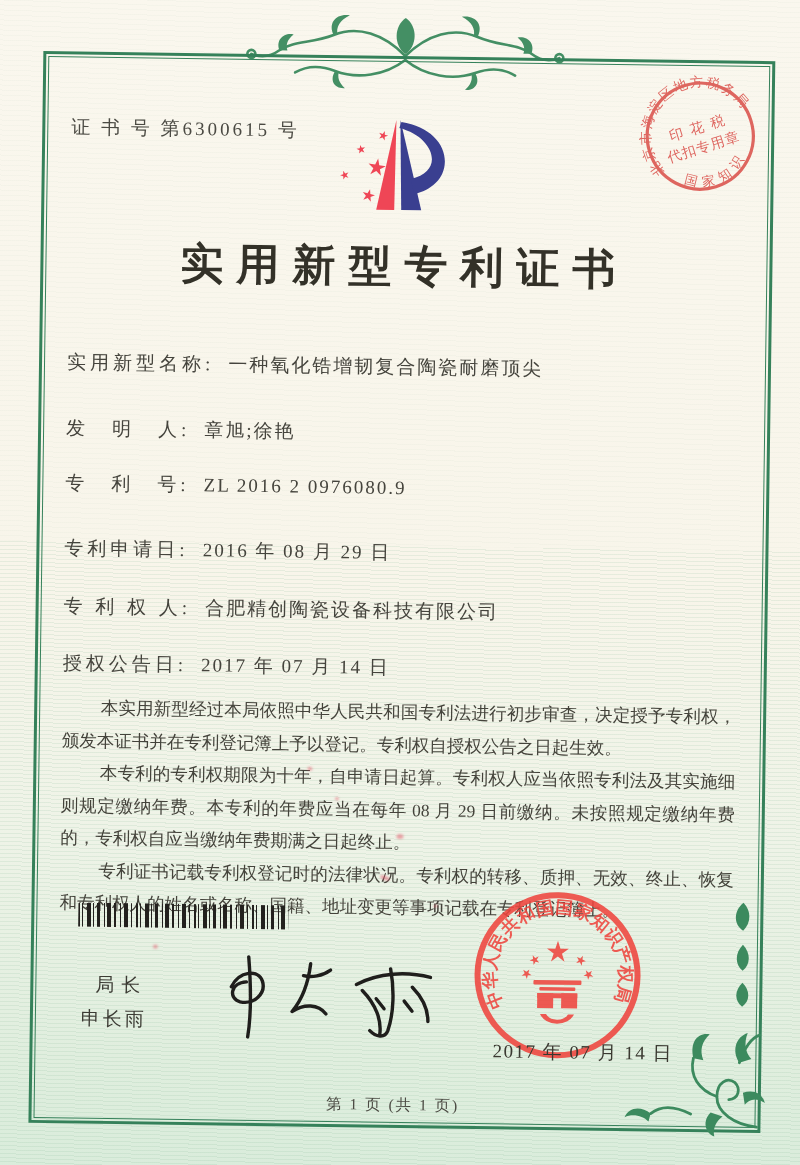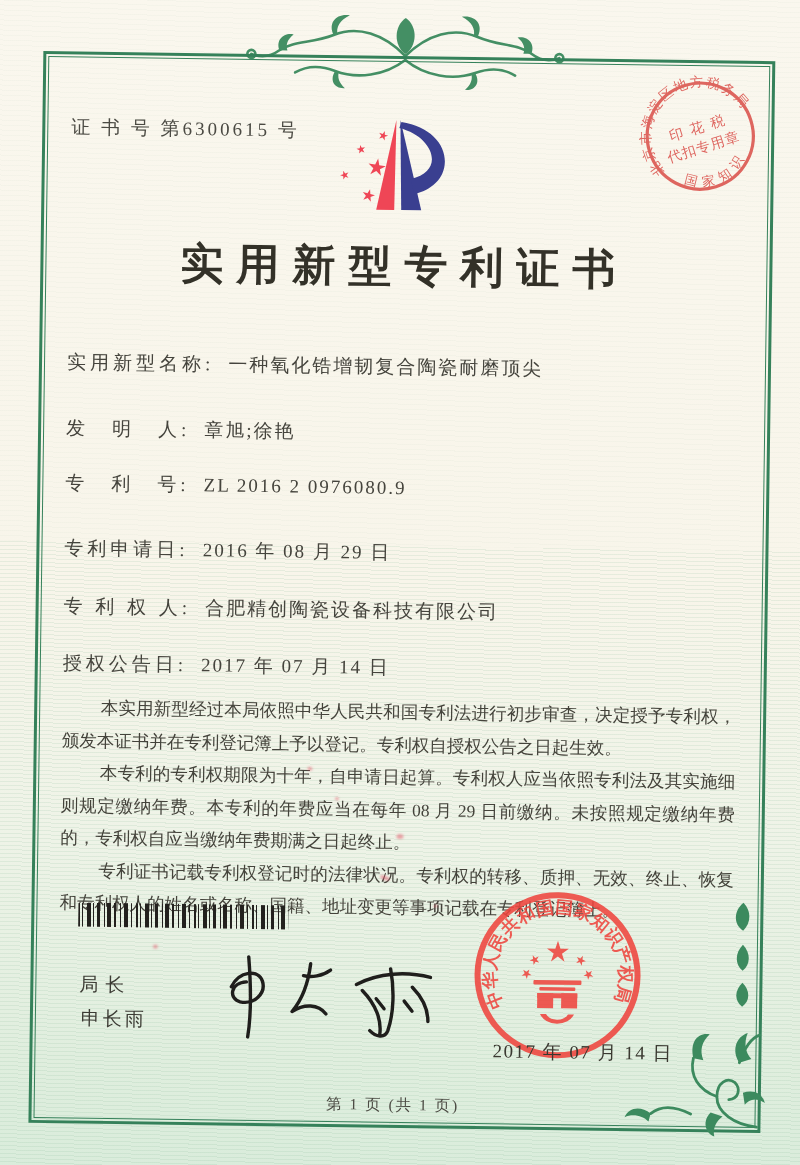--- a/index.html
+++ b/index.html
@@ -26,21 +26,21 @@
             text-align:justify;color:#44433b;}
   .bodytext p{margin:0;text-indent:2.2em;}
   .barcode{left:97px;top:921px;width:210px;height:24px;
     background:repeating-linear-gradient(90deg,
       #23211e 0 2px,transparent 2px 4px,#23211e 4px 5px,transparent 5px 9px,
       #23211e 9px 13px,transparent 13px 15px,#23211e 15px 16px,transparent 16px 19px,
       #23211e 19px 22px,transparent 22px 26px,#23211e 26px 27px,transparent 27px 29px,
       #23211e 29px 33px,transparent 33px 36px,#23211e 36px 38px,transparent 38px 42px,
       #23211e 42px 43px,transparent 43px 46px,#23211e 46px 50px,transparent 50px 53px,
       #23211e 53px 54px,transparent 54px 58px);}
-  .director{left:99px;top:990px;font-size:19px;letter-spacing:7px;color:#3c3b34;}
+  .director{left:115px;top:990px;font-size:19px;letter-spacing:7px;color:#3c3b34;}
   .director-name{left:101px;top:1024px;font-size:19px;letter-spacing:3px;color:#3c3b34;text-align:right;}
   .sig{left:226px;top:965px;}
   .sealwrap{left:482px;top:892px;}
   .seal-date{left:513px;top:1051px;font-size:19px;letter-spacing:1.5px;color:#3a3931;z-index:6;}
   .footer{left:0;right:0;top:1109px;text-align:center;font-size:15.5px;letter-spacing:2px;color:#4b4a43;}
   .stampwrap{left:646px;top:84px;transform:rotate(-18deg);opacity:0.92;}
   .logo{left:339px;top:130px;}
   .orn-top{left:242px;top:24px;}
   .orn-corner{left:640px;top:1002px;}
   .orn-right{left:748px;top:908px;}

